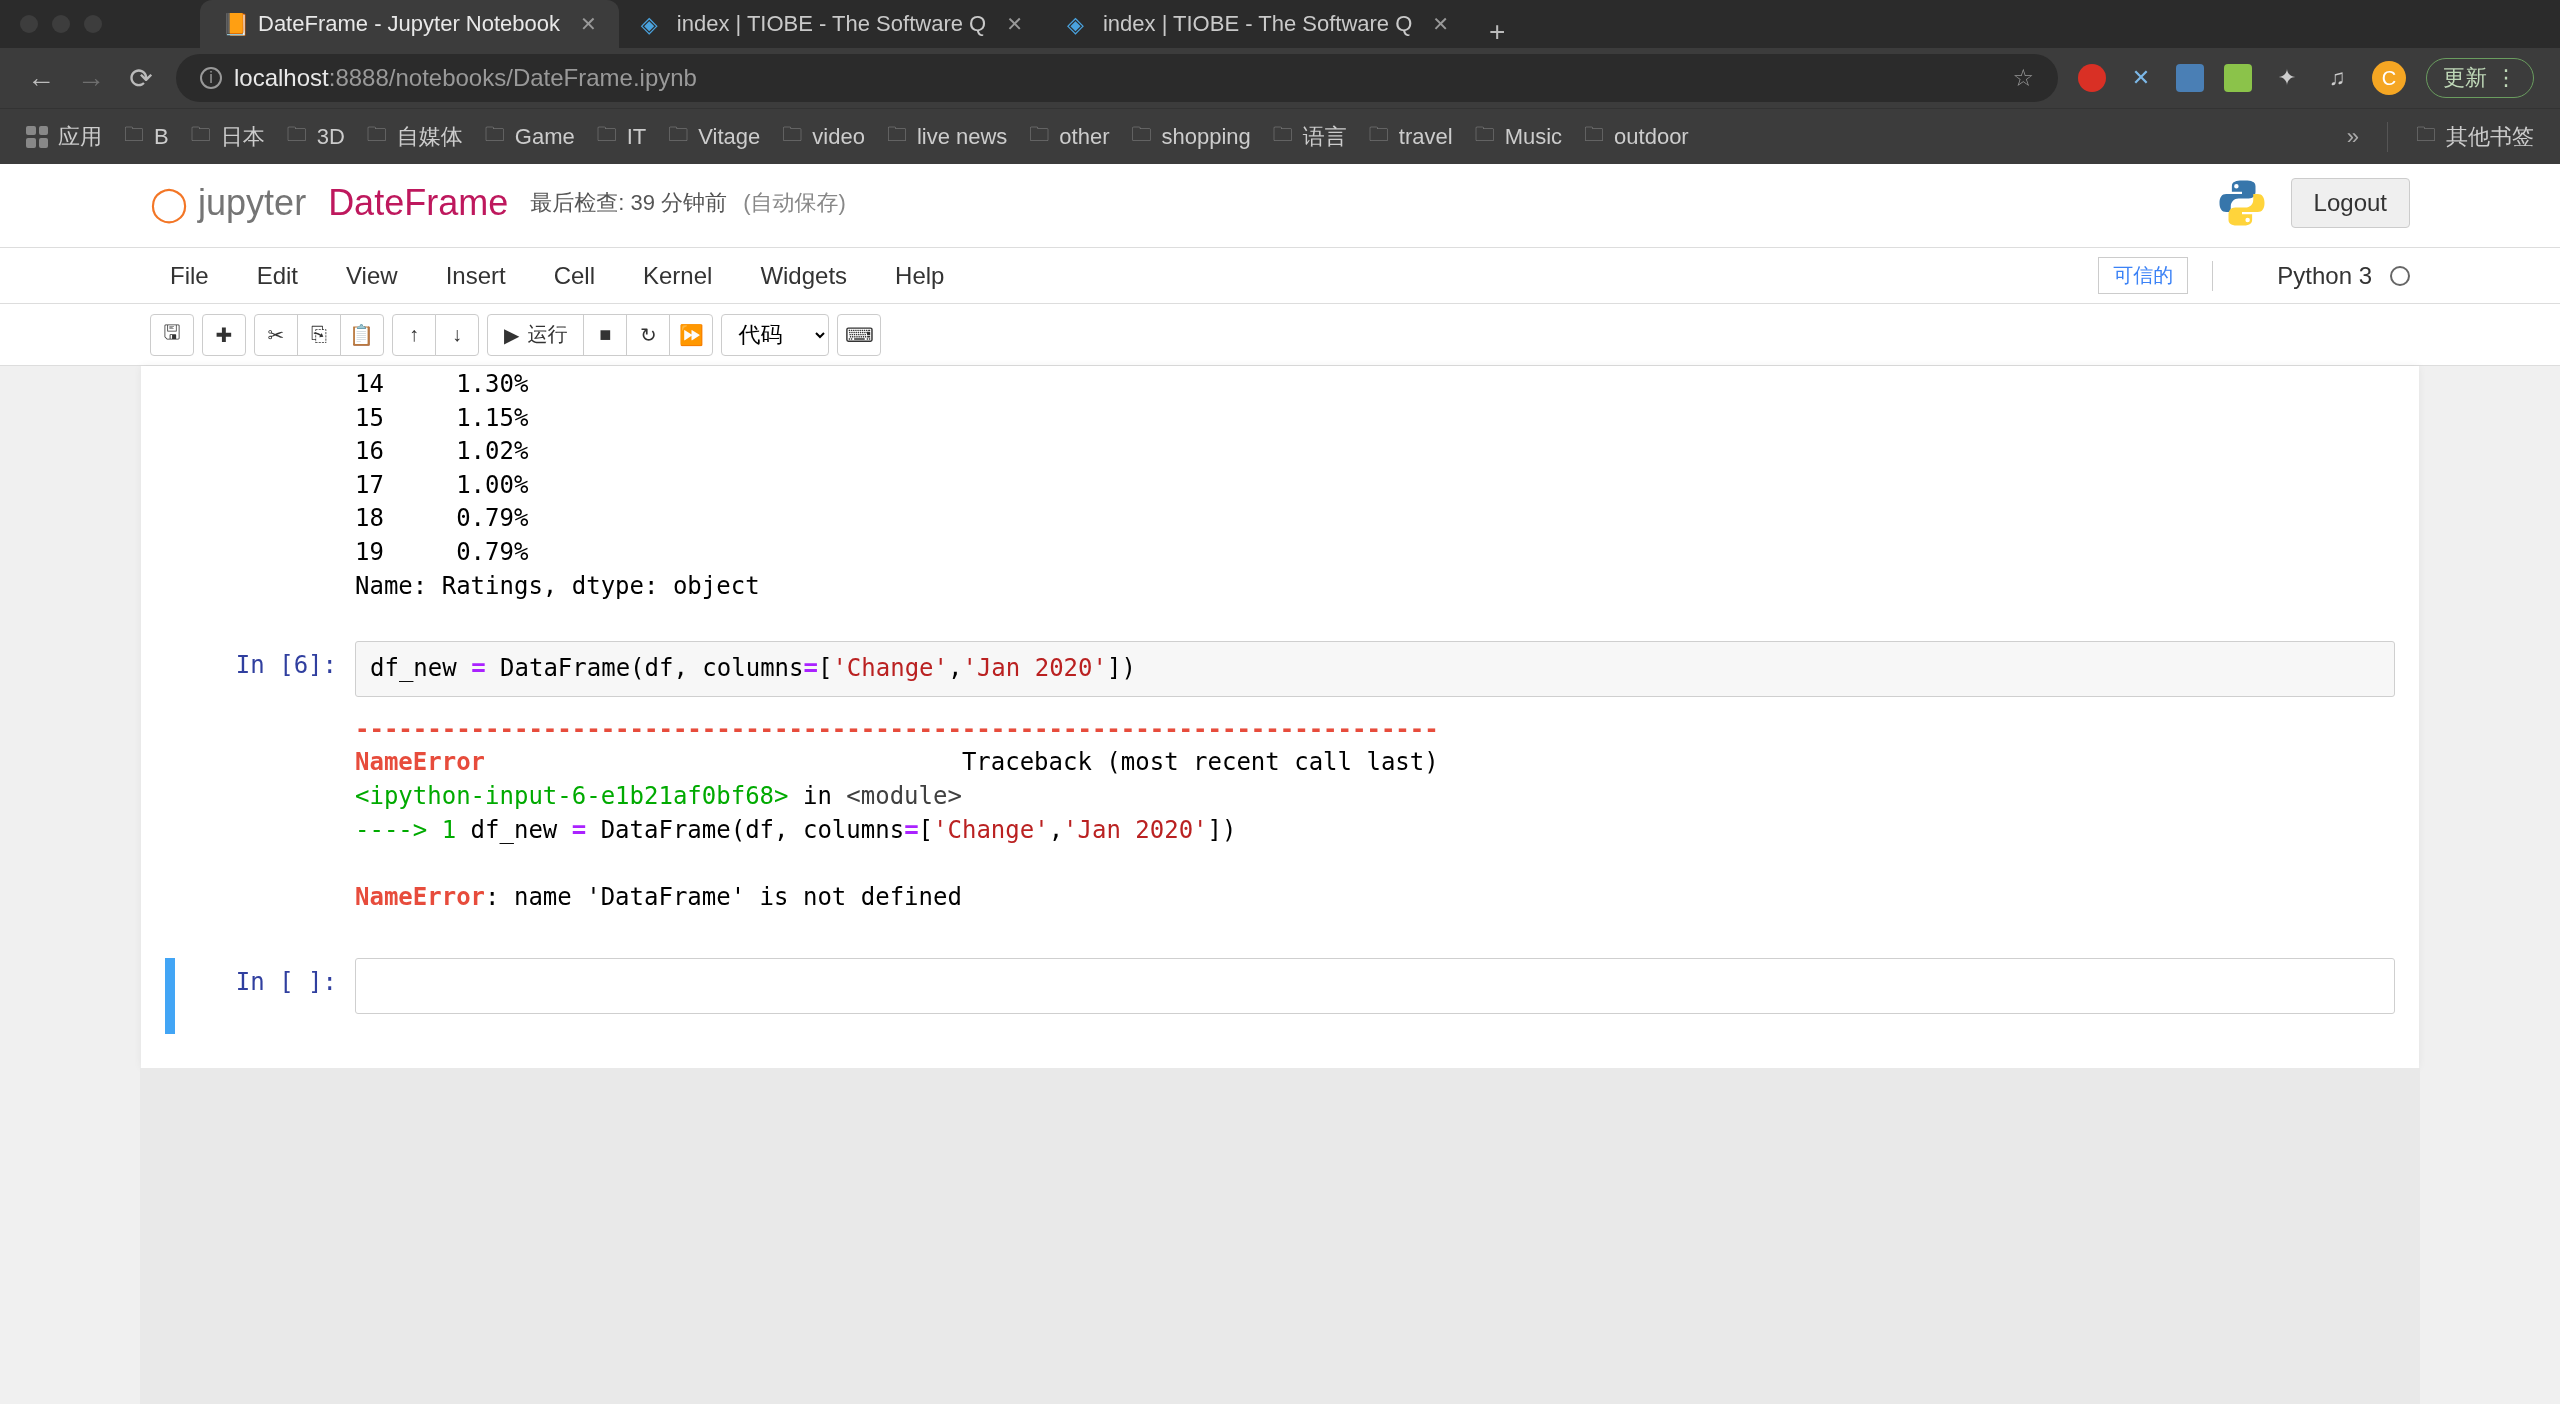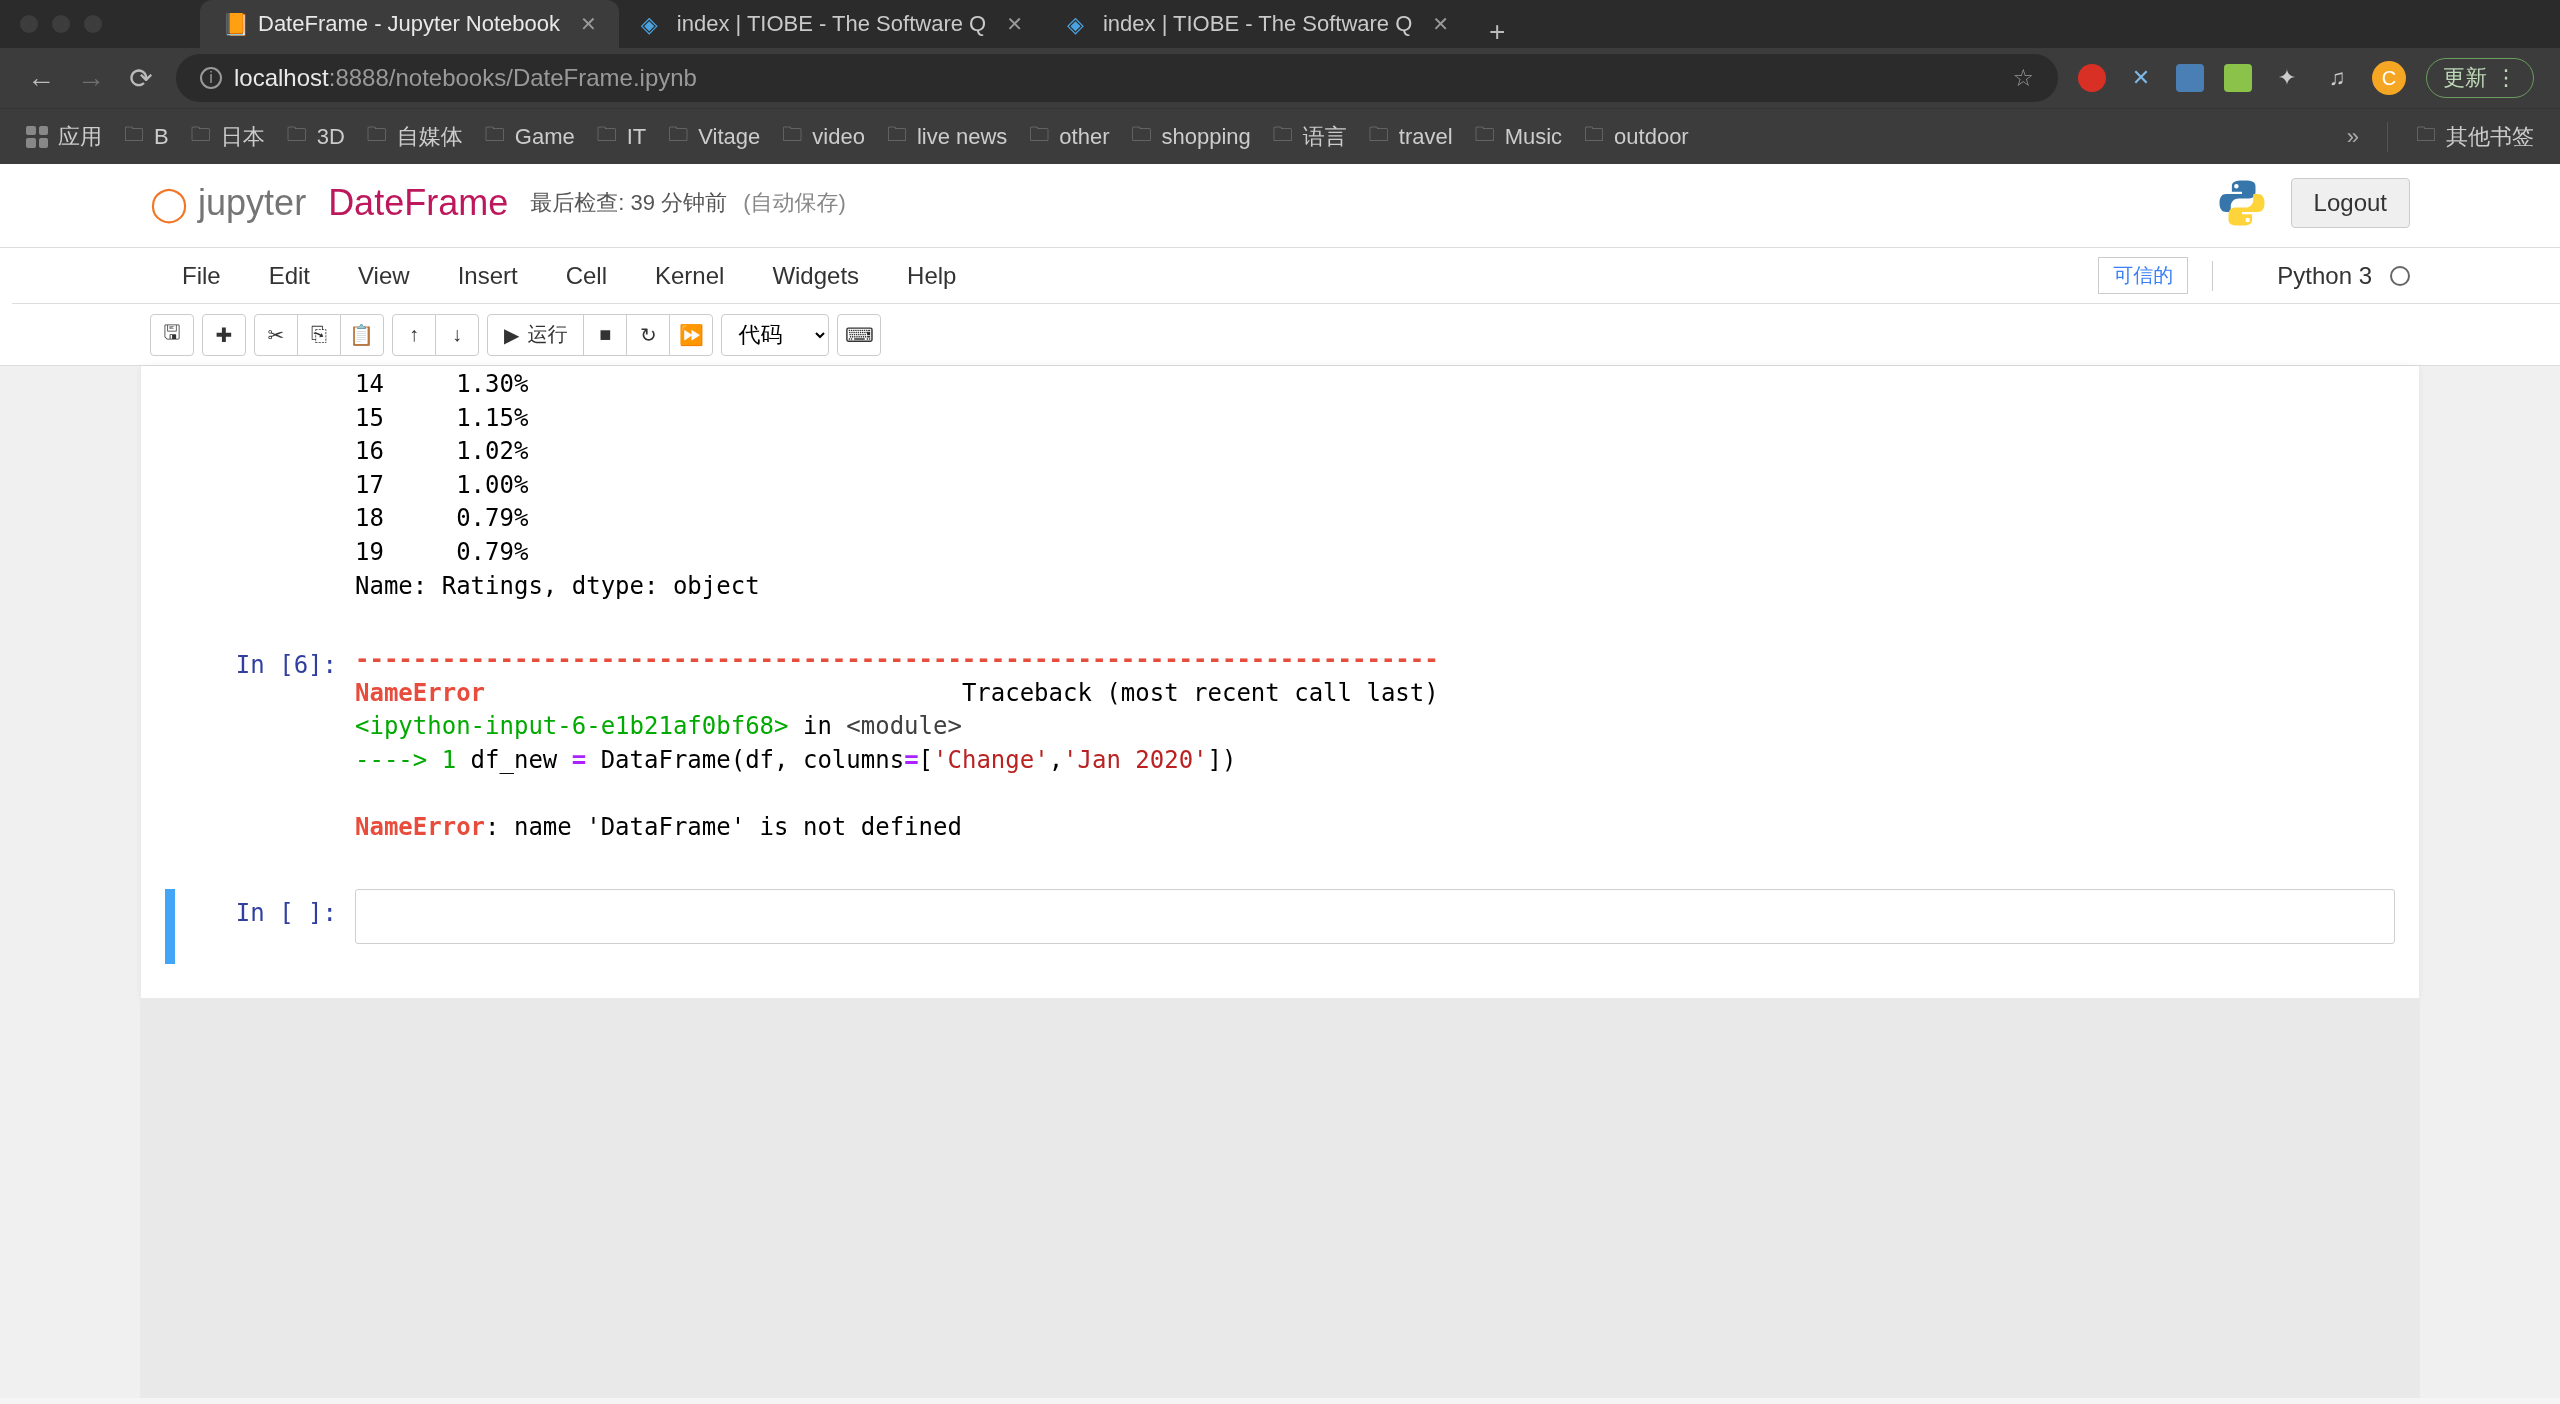--- a/index.html
+++ b/index.html
@@ -41,21 +41,21 @@
 .jp-header { display: flex; align-items: center; padding: 10px 30px 16px 30px; gap: 22px; border-bottom: 1px solid #ddd; height: 84px; }
 .jp-logo { display: flex; align-items: center; gap: 10px; font-size: 36px; color: #757575; cursor: pointer; }
 .jp-logo-icon { color: #F37626; font-size: 34px; }
 .jp-title { font-size: 36px; color: #be185d; }
 .jp-checkpoint { font-size: 22px; color: #555; }
 .jp-autosave { color: #888; }
 .jp-spacer { flex: 1; }
 .jp-kernel-logo { width: 54px; height: 54px; }
 .jp-logout { border: 1px solid #ccc; border-radius: 4px; padding: 10px 22px; font-size: 24px; color: #333; cursor: pointer; }
 
-.jp-menubar { display: flex; align-items: center; padding: 0 30px; height: 56px; border-bottom: 1px solid #ddd; gap: 8px; font-size: 24px; color: #333; margin-left: 12px; }
+.jp-menubar { display: flex; align-items: center; padding: 0 30px; height: 56px; border-bottom: 1px solid #ddd; gap: 8px; font-size: 24px; color: #333; }
 .jp-menu-item { padding: 12px 20px; cursor: pointer; }
 .jp-trusted { border: 1px solid #ccc; padding: 4px 14px; font-size: 20px; color: #3b82f6; margin-left: auto; }
 .jp-kernel-name { font-size: 24px; color: #333; margin-left: 40px; }
 .jp-kernel-indicator { width: 20px; height: 20px; border: 2px solid #666; border-radius: 50%; margin-left: 10px; }
 .jp-sep-vert { width: 1px; height: 30px; background: #ccc; margin: 0 16px; }
 
 .jp-toolbar { display: flex; align-items: center; padding: 8px 30px; gap: 8px; border-bottom: 1px solid #ddd; height: 62px; background: #fff; }
 .tb-btn { border: 1px solid #ccc; border-radius: 4px; width: 44px; height: 42px; display: flex; align-items: center; justify-content: center; cursor: pointer; font-size: 20px; color: #333; background: #fff; }
 .tb-group { display: flex; }
 .tb-group .tb-btn { border-radius: 0; margin-left: -1px; }
@@ -320,20 +320,21 @@
 <span>17     1.00%</span>
 <span>18     0.79%</span>
 <span>19     0.79%</span>
 <span>Name: Ratings, dtype: object</span></pre>
         </div>
       </div>
 
       <div class="nb-cell" style="padding-top:18px;">
         <div class="nb-prompt">In [6]:</div>
         <div class="nb-body">
+<div class="code-input-box"><span class="sh-name">df_new </span><span class="sh-op">=</span><span class="sh-func"> DataFrame(df, columns</span><span class="sh-op">=</span><span>[</span><span class="sh-str">'Change'</span><span>,</span><span class="sh-str">'Jan 2020'</span><span>])</span></div>
 <pre class="nb-output"><span class="sh-err-red-bold">---------------------------------------------------------------------------</span>
 <span class="sh-err-red-bold">NameError</span><span>                                 </span><span>Traceback (most recent call last)</span>
 <span class="sh-green">&lt;ipython-input-6-e1b21af0bf68&gt;</span><span> in </span><span class="sh-cyan">&lt;module&gt;</span>
 <span class="sh-arrow">----&gt; 1</span><span> df_new </span><span class="sh-op">=</span><span> DataFrame</span><span>(</span><span>df</span><span>, </span><span>columns</span><span class="sh-op">=</span><span>[</span><span class="sh-str">'Change'</span><span>,</span><span class="sh-str">'Jan 2020'</span><span>])</span>
 
 <span class="sh-err-red-bold">NameError</span><span>: name 'DataFrame' is not defined</span></pre>
         </div>
       </div>
 
       <div class="nb-cell cell-selected-bar" style="padding-top:24px;padding-bottom:34px;">

